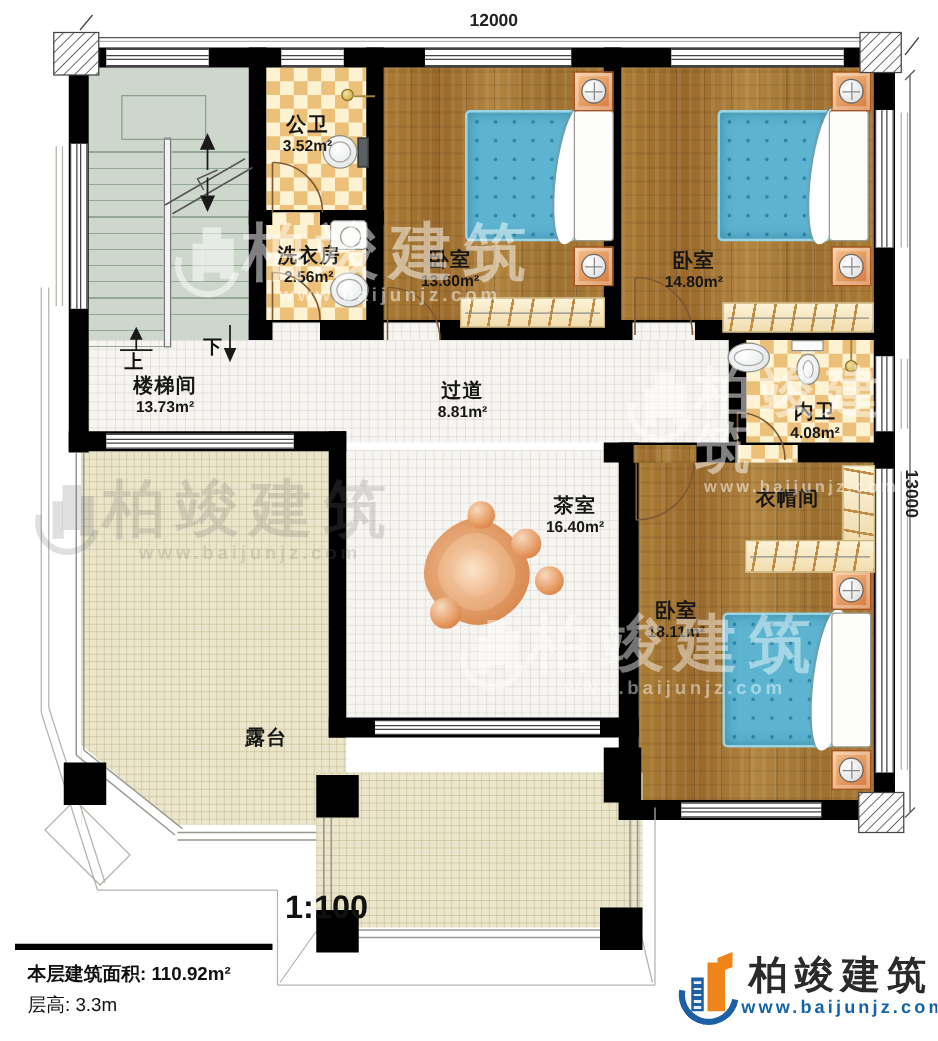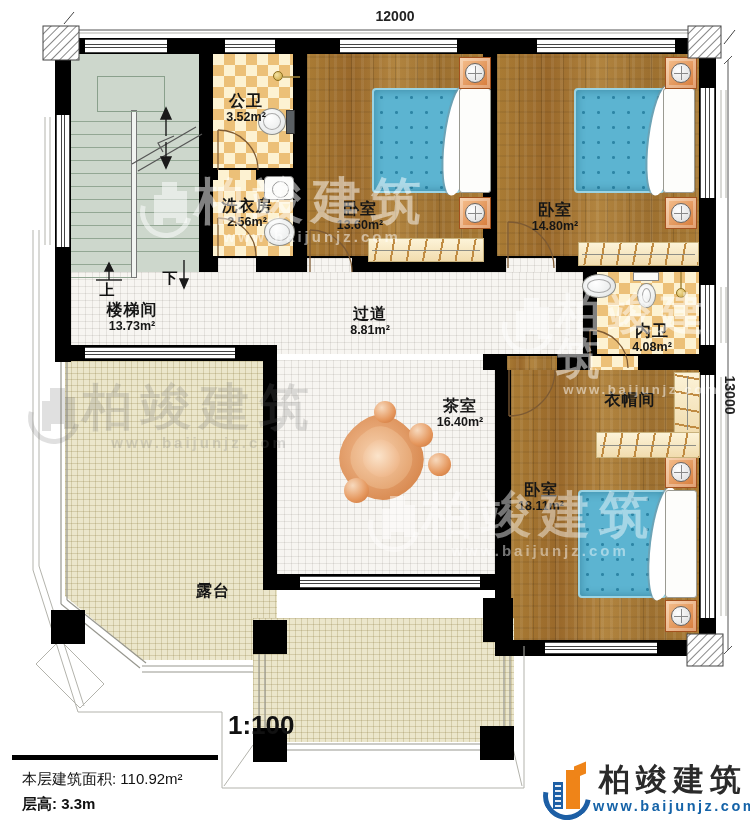--- a/index.html
+++ b/index.html
@@ -92,22 +92,22 @@
   .wm-ic::before{content:"";position:absolute;left:0;top:10px;width:42px;height:42px;border-radius:50%;
     border:5px solid currentColor;border-top-color:transparent;border-right-color:transparent;transform:rotate(-30deg);}
   .wm-ic::after{content:"";position:absolute;left:22px;top:6px;width:15px;height:36px;background:currentColor;
     box-shadow:-11px 10px 0 -3px currentColor,12px 7px 0 -2px currentColor;}
   .wm-tx .l1{font-size:50px;letter-spacing:9px;line-height:1;}
   .wm-tx .l2{font-size:15px;letter-spacing:3px;text-align:center;margin-top:2px;font-weight:700;}
   
   .tb-title{position:absolute;left:12px;top:702px;font-size:33px;font-weight:700;letter-spacing:3px;z-index:10;}
   .tb-scale{position:absolute;left:228px;top:710px;font-size:26px;font-weight:700;z-index:10;}
   .tb-rule{position:absolute;left:12px;top:755px;width:206px;height:5px;background:#000;z-index:10;}
-  .tb-line1{position:absolute;left:22px;top:770px;font-size:15px;font-weight:400;z-index:10;}
-  .tb-line2{position:absolute;left:22px;top:795px;font-size:15px;font-weight:700;z-index:10;}
+  .tb-line1{position:absolute;left:22px;top:770px;font-size:15px;font-weight:700;z-index:10;}
+  .tb-line2{position:absolute;left:22px;top:795px;font-size:15px;font-weight:400;z-index:10;}
   .logo{position:absolute;left:543px;top:764px;display:flex;align-items:flex-start;z-index:10;}
   .logo-ic{position:relative;width:50px;height:56px;flex:0 0 auto;}
   .logo-ic::before{content:"";position:absolute;left:0;top:8px;width:38px;height:38px;border-radius:50%;
     border:5px solid var(--logo-blue,#1d5fa5);border-top-color:transparent;border-right-color:transparent;transform:rotate(-35deg);}
   .lg-b1{position:absolute;left:10px;top:18px;width:10px;height:27px;background:var(--logo-blue,#1d5fa5);
     background-image:repeating-linear-gradient(0deg,rgba(255,255,255,.9) 0 2px,transparent 2px 5px);background-size:6px 100%;background-repeat:no-repeat;background-position:2px 3px;}
   .lg-b2{position:absolute;left:23px;top:6px;width:14px;height:39px;background:var(--logo-orange,#ef8418);}
   .lg-b3{position:absolute;left:31px;top:0;width:12px;height:12px;background:var(--logo-orange,#ef8418);transform:skewY(-22deg);}
   .logo-name{font-size:31px;font-weight:900;letter-spacing:6px;color:#2a2a2a;line-height:1;margin-left:6px;}
   .logo-url{font-size:14.5px;font-weight:700;letter-spacing:2.5px;color:var(--url-blue,#1563a8);margin-top:3px;text-align:center;}

